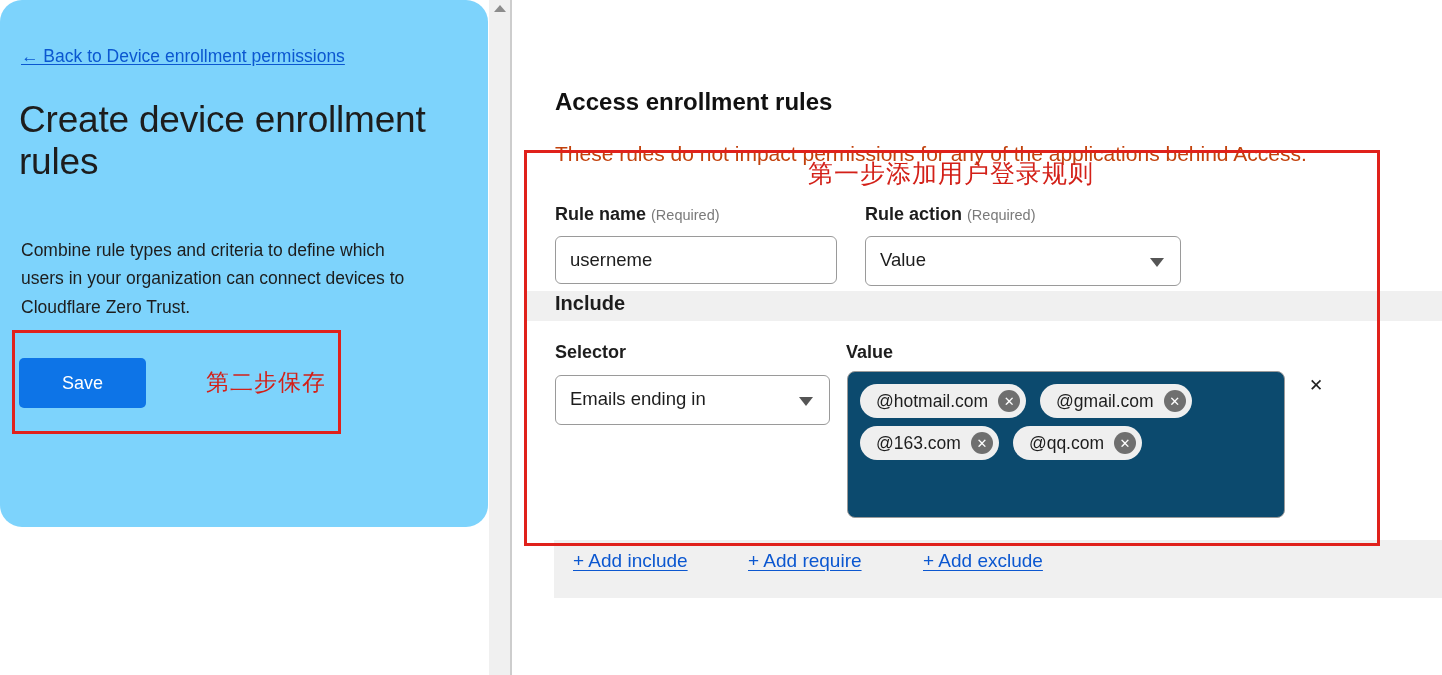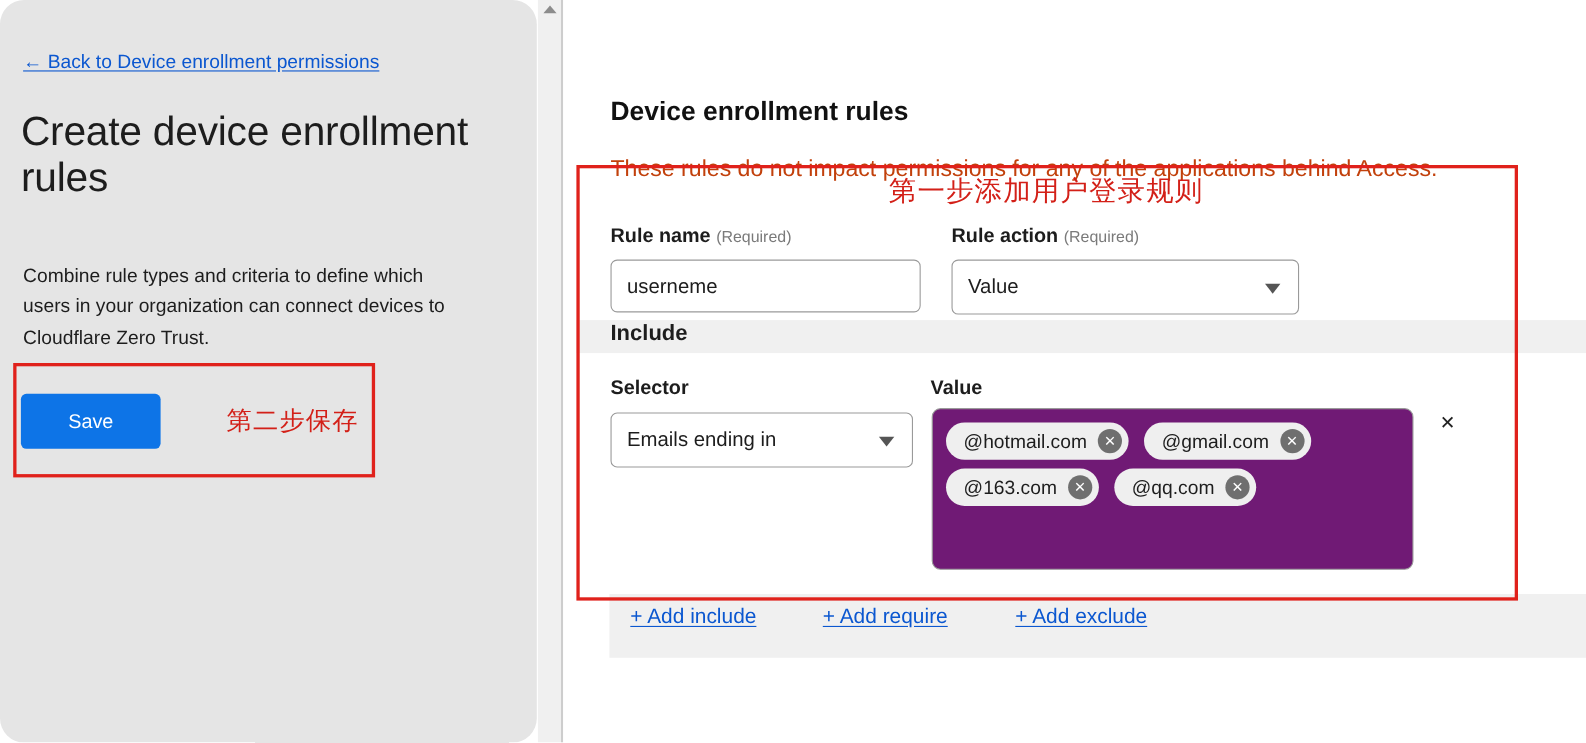--- a/index.html
+++ b/index.html
@@ -14,22 +14,22 @@
     color: #1d1d1d;
     overflow: hidden;
     position: relative;
   }
 
   
   #left-panel {
     position: absolute;
     left: 0; top: 0;
     width: 488px;
-    height: 675px;
-    background: #e5e5e5;
+    height: 527px;
+    background: #7dd3fc;
     box-sizing: border-box;
     border-radius: 22px;
   }
 
   #back-link {
     position: absolute;
     left: 21px;
     top: 46px;
     font-size: 17.5px;
     color: #0b57d0;
@@ -290,21 +290,21 @@
   
   #value-tag-box {
     position: absolute;
     left: 335px;
     top: 371px;
     width: 438px;
     height: 147px;
     box-sizing: border-box;
     border: 1.5px solid #9a9a9a;
     border-radius: 8px;
-    background: #701a75;
+    background: #0c4a6e;
     padding: 12px 10px 0 12px;
     cursor: text;
   }
   #tag-list {
     display: flex;
     flex-wrap: wrap;
     gap: 8px 14px;
   }
   .tag-chip {
     display: inline-flex;
@@ -395,21 +395,21 @@
 
   <div id="save-step-note">第二步保存</div>
 </div>
 
 <div id="scrollbar">
   <div id="scrollbar-up-arrow"></div>
 </div>
 
 <div id="right-panel">
 
-  <h2 id="section-title">Device enrollment rules</h2>
+  <h2 id="section-title">Access enrollment rules</h2>
 
   <p id="section-subtitle">These rules do not impact permissions for any of the applications behind Access.</p>
 
   <div id="rule-annotation-box"></div>
 
   <div id="rule-step-note">第一步添加用户登录规则</div>
 
   <div id="rule-name-label" class="field-label">
     <span>Rule name</span><span class="field-required">(Required)</span>
   </div>

